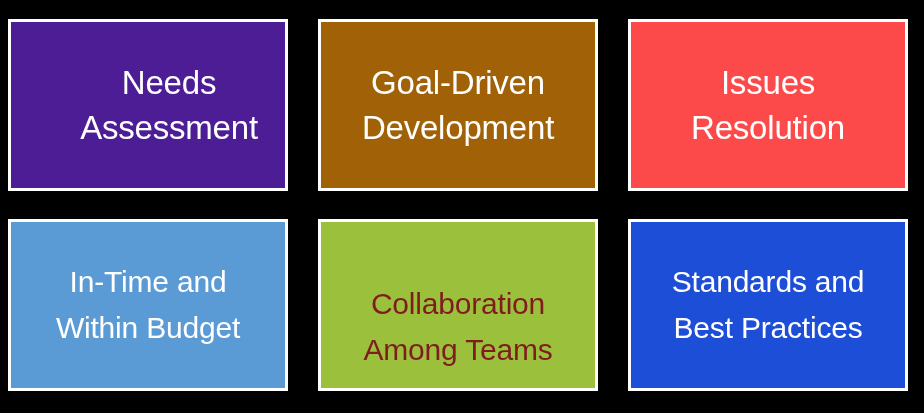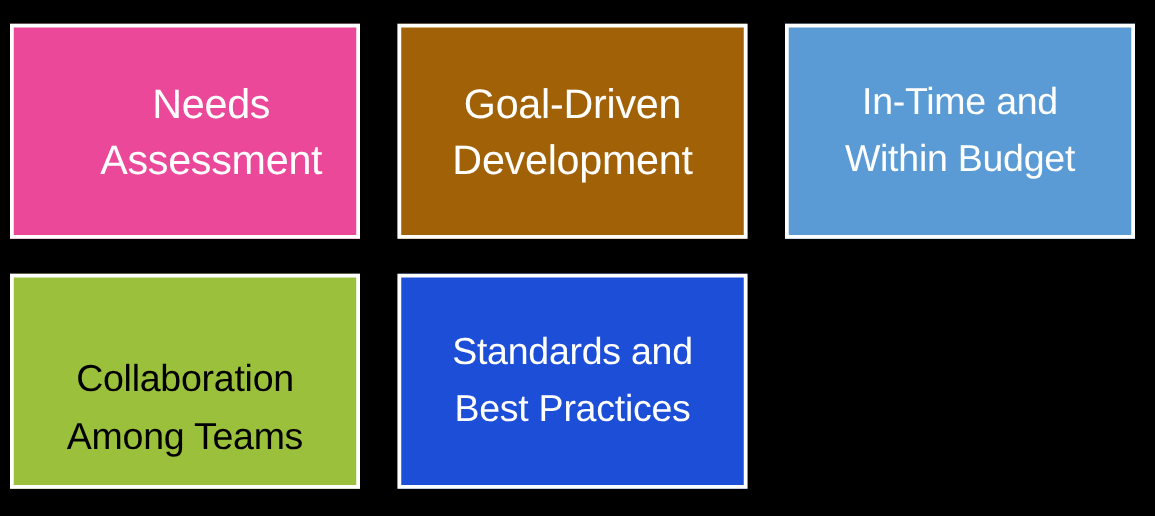--- a/index.html
+++ b/index.html
@@ -68,38 +68,42 @@
     font-size: 30px;
     line-height: 46px;
   }
 </style>
 </head>
 <body style="background: rgb(0, 0, 0);">
 
 <div id="diagram-canvas" style="background: rgb(0, 0, 0);">
   <div class="grid">
 
-    <div class="card blue row1" style="background: #ec4899; border-color: rgb(255, 255, 255); padding-left: 48px;">
+    <div class="card blue row1" style="background: #4c1d95; border-color: rgb(255, 255, 255); padding-left: 48px;">
       <span class="card-label" style="color: rgb(255, 255, 255);">Needs
 Assessment</span>
     </div>
 
     <div class="card green row1" style="background: #a16207; border-color: rgb(255, 255, 255);">
       <span class="card-label" style="color: rgb(255, 255, 255);">Goal-Driven
 Development</span>
     </div>
 
+    <div class="card red row1" style="background: rgb(252, 74, 74); border-color: rgb(255, 255, 255);">
+      <span class="card-label" style="color: rgb(255, 255, 255);">Issues
+Resolution</span>
+    </div>
 
     <div class="card blue row2" style="background: rgb(91, 155, 213); border-color: rgb(255, 255, 255);">
       <span class="card-label" style="color: rgb(255, 255, 255);">In-Time and
 Within Budget</span>
     </div>
 
     <div class="card green row2" style="background: rgb(154, 192, 60); border-color: rgb(255, 255, 255);">
-      <span class="card-label" style="color: #000000; margin-top: 44px;">Collaboration
+      <span class="card-label" style="color: #7f1d1d; margin-top: 44px;">Collaboration
 Among Teams</span>
     </div>
 
     <div class="card red row2" style="background: #1d4ed8; border-color: rgb(255, 255, 255);">
       <span class="card-label" style="color: rgb(255, 255, 255);">Standards and
 Best Practices</span>
     </div>
 
   </div>
 </div>

